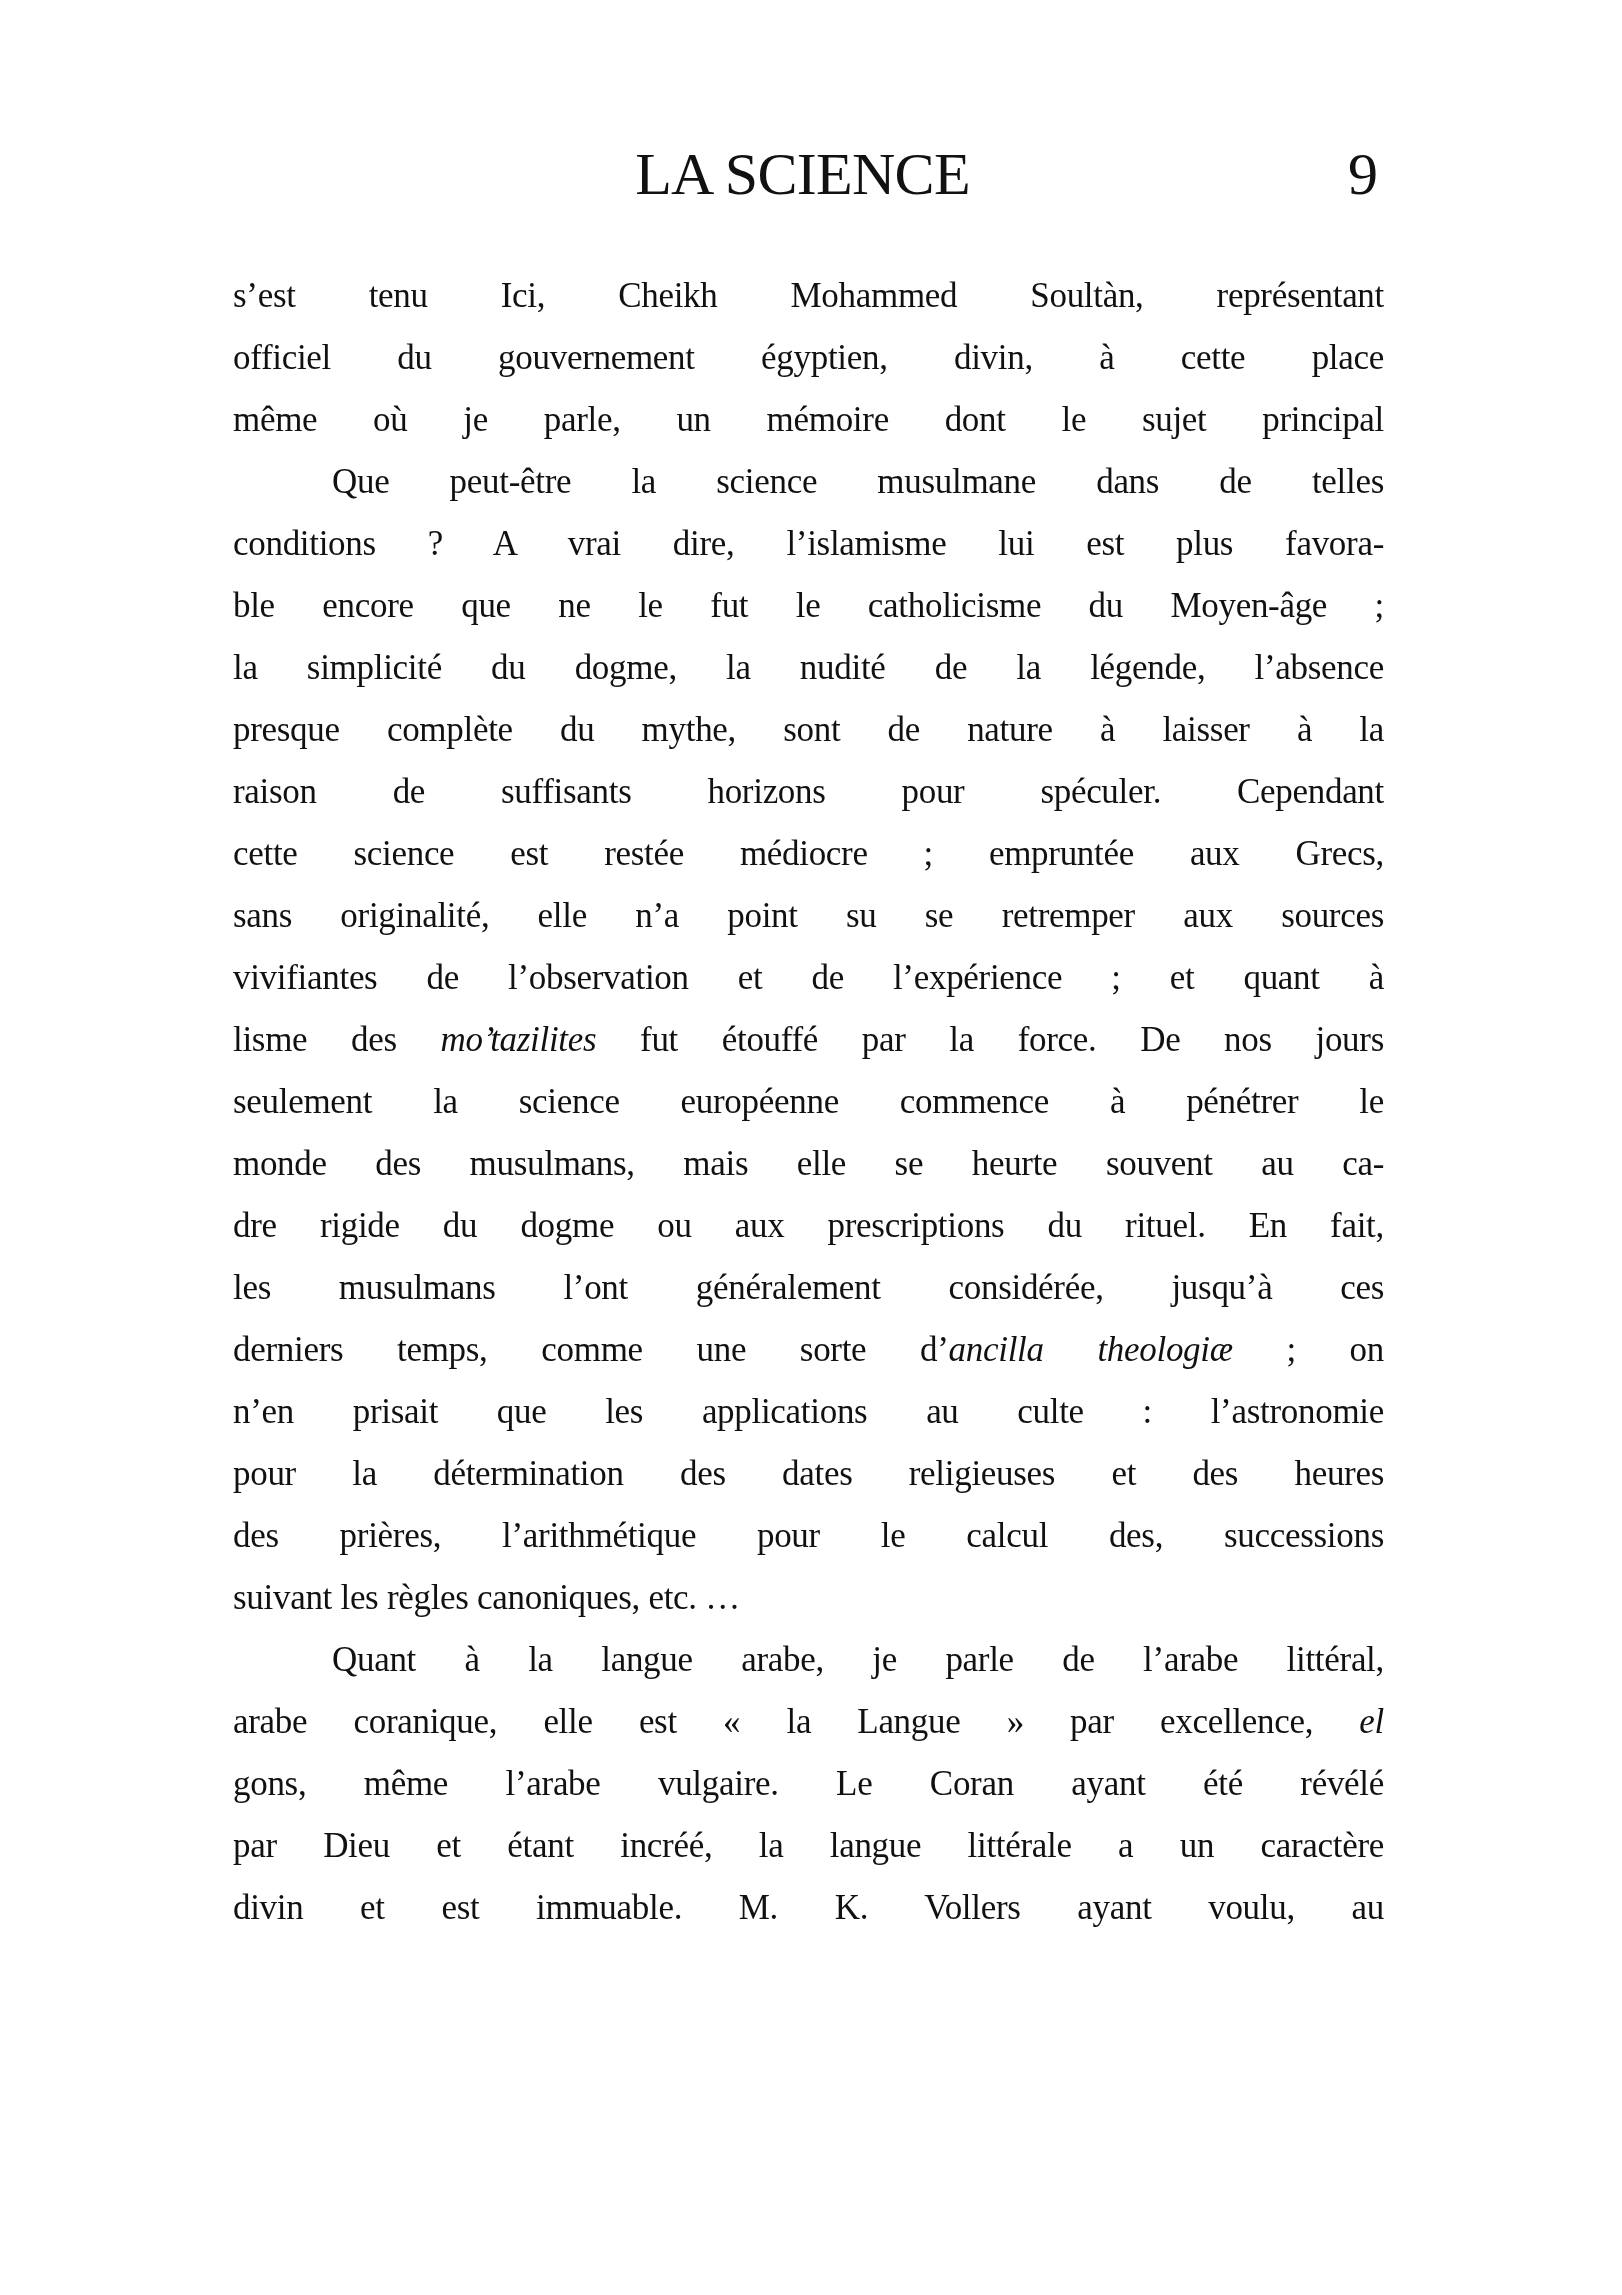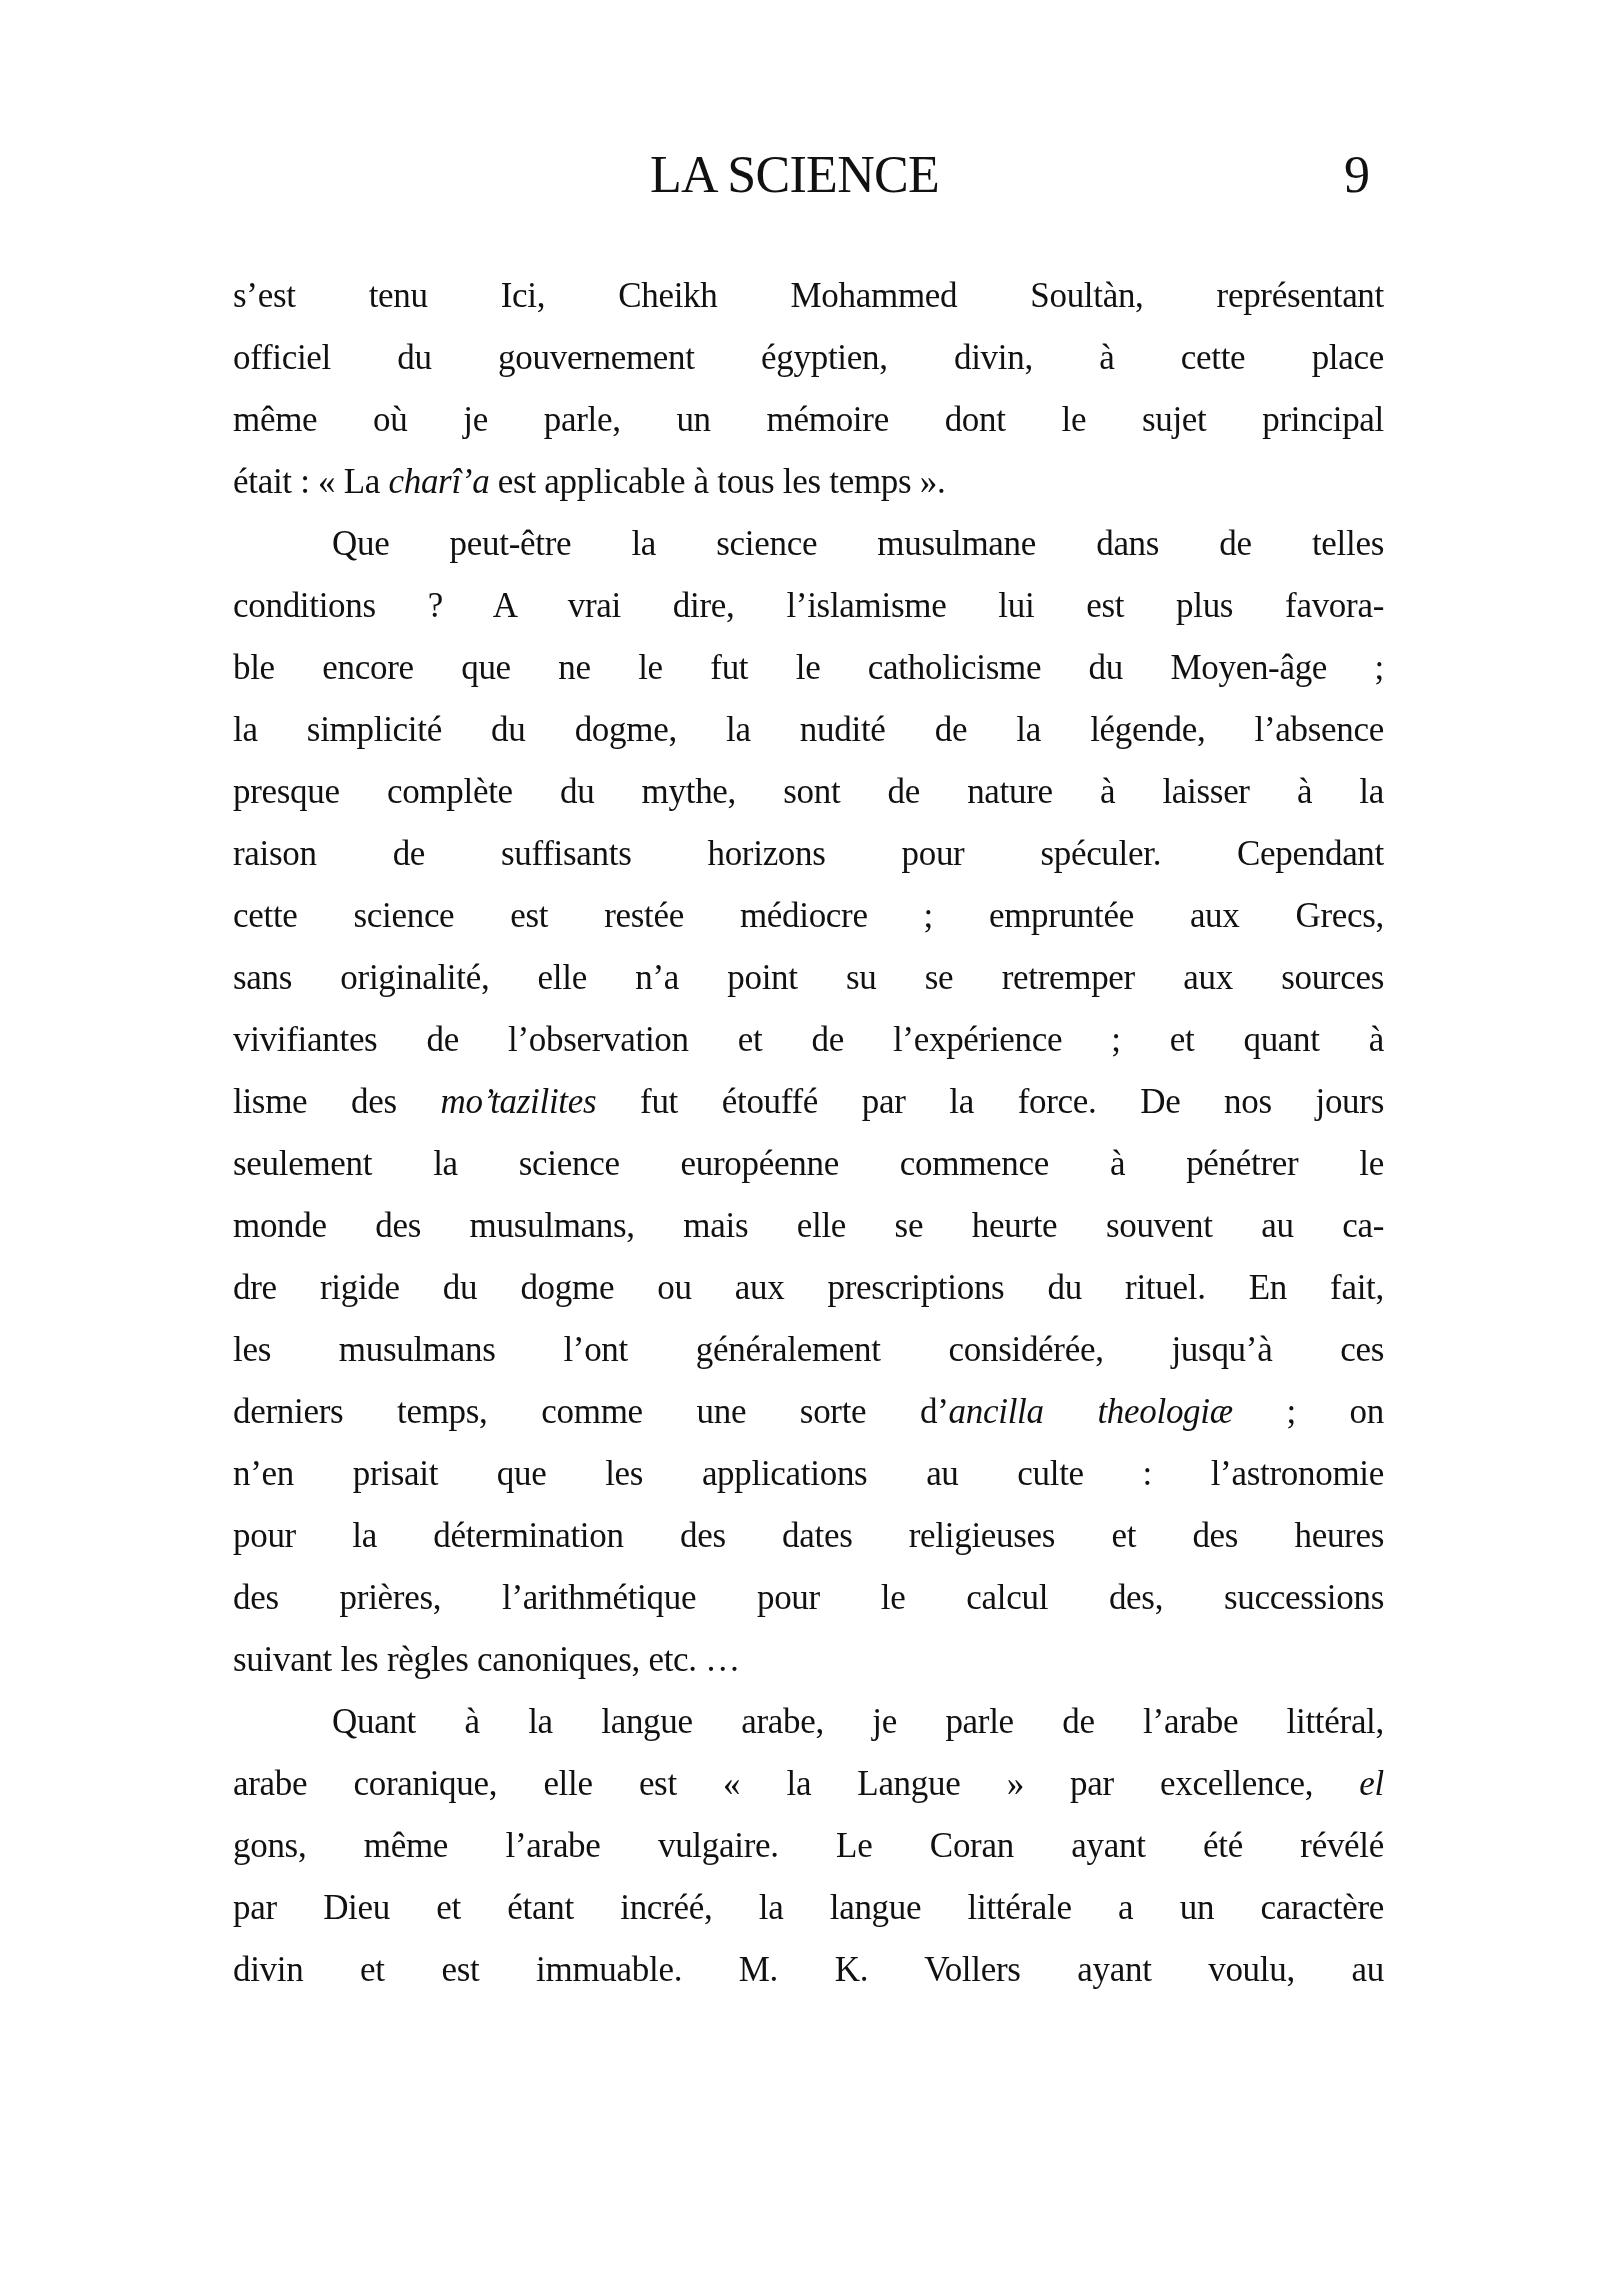--- a/index.html
+++ b/index.html
@@ -1,39 +1,38 @@
 <!DOCTYPE html>
 <html style="font-size:10.5px"><head>
 <meta charset="utf-8">
 <style>
   html, body { margin: 0; padding: 0; background: #ffffff; }
   body { width: 1622px; height: 2295px; position: relative; overflow: hidden; }
   .page { position: absolute; left: 0; top: 0; width: 1622px; height: 2295px; background: #fff; color: #111; font-family: "Liberation Serif", "DejaVu Serif", serif; }
-  .running-head { position: absolute; top: 145px; left: 219px; width: 1151px; height: 59px; font-size: 52px; line-height: 59px; }
+  .running-head { position: absolute; top: 145px; left: 227px; width: 1151px; height: 59px; font-size: 60px; line-height: 59px; }
   .running-title { position: absolute; left: 0; right: 0; text-align: center; letter-spacing: -0.7px; }
   .folio { position: absolute; right: 0; top: 0; }
   .text-block { position: absolute; top: 265px; left: 233px; width: 1151px; font-size: 35px; line-height: 62px; text-align: justify; letter-spacing: -0.3px; }
   .line { display: block; height: 62px; white-space: nowrap; text-align-last: justify; text-align: justify; }
   .line.last { text-align-last: left; }
   .indent { padding-left: 99px; }
   i { font-style: italic; }
 </style>
 </head>
 <body>
 
 <div class="page">
   <div class="running-head">
     <span class="running-title">LA SCIENCE</span>
     <span class="folio">9</span>
   </div>
   <div class="text-block" id="text-block">
       <span class="line"><span>s’est tenu Ici, Cheikh Mohammed Soultàn, représentant</span></span>
       <span class="line"><span>officiel du gouvernement égyptien, divin, à cette place</span></span>
       <span class="line"><span>même où je parle, un mémoire dont le sujet principal</span></span>
-      <span class="line last"><span>était : « La </span><i>charî’a</i><span> est applicable à tous les temps ».</span></span>
       <span class="line indent"><span>Que peut-être la science musulmane dans de telles</span></span>
       <span class="line"><span>conditions ? A vrai dire, l’islamisme lui est plus favora-</span></span>
       <span class="line"><span>ble encore que ne le fut le catholicisme du Moyen-âge ;</span></span>
       <span class="line"><span>la simplicité du dogme, la nudité de la légende, l’absence</span></span>
       <span class="line"><span>presque complète du mythe, sont de nature à laisser à la</span></span>
       <span class="line"><span>raison de suffisants horizons pour spéculer. Cependant</span></span>
       <span class="line"><span>cette science est restée médiocre ; empruntée aux Grecs,</span></span>
       <span class="line"><span>sans originalité, elle n’a point su se retremper aux sources</span></span>
       <span class="line"><span>vivifiantes de l’observation et de l’expérience ; et quant à</span></span>
       <span class="line"><span>lisme des </span><i>mo’tazilites</i><span> fut étouffé par la force. De nos jours</span></span>

